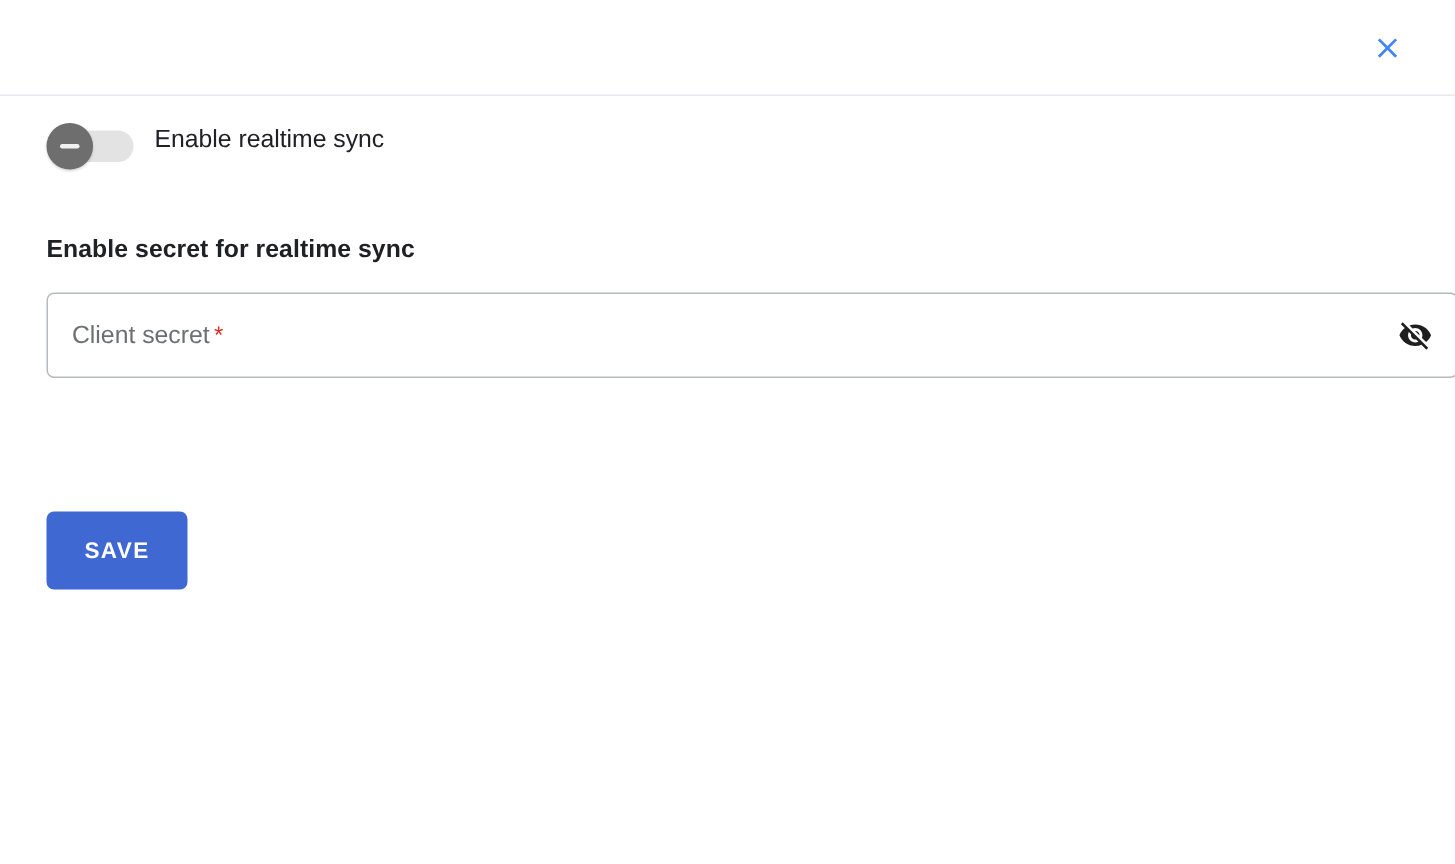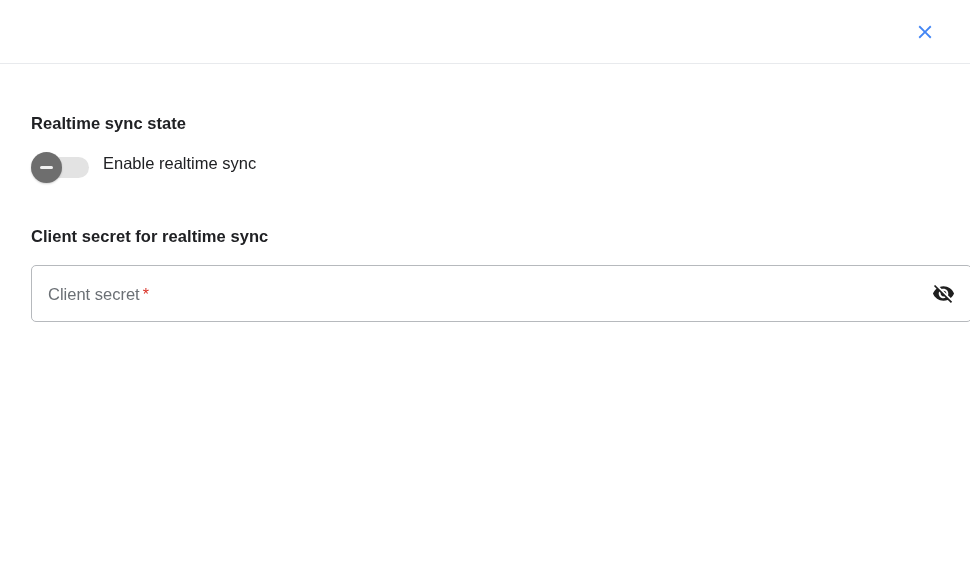--- a/index.html
+++ b/index.html
@@ -241,46 +241,46 @@
         <svg width="22" height="22" viewBox="0 0 24 24" aria-hidden="true">
           <path d="M19 6.41L17.59 5 12 10.59 6.41 5 5 6.41 10.59 12 5 17.59 6.41 19 12 13.41 17.59 19 19 17.59 13.41 12z" fill="#4285f4"></path>
         </svg>
       </span>
     </button>
   </div>
   <div class="header-divider"></div>
 
   <div class="dialog-body">
 
-    <div class="section-label first">Realtime sync state</div>
 
     <div class="toggle-row">
       <span class="toggle">
         <span class="toggle-track"></span>
         <span class="toggle-thumb">
           <span class="toggle-thumb-dash"></span>
         </span>
       </span>
       <span class="toggle-label">Enable realtime sync</span>
     </div>
 
-    <div class="section-label second">Client secret for realtime sync</div>
+    <div class="section-label second">Enable secret for realtime sync</div>
 
     <div class="field-wrap">
       <div class="text-field"></div>
       <input class="field-input" type="password" value="" style="">
       <div class="field-placeholder">
         <span>Client secret</span><span class="field-required">*</span>
       </div>
       <button class="visibility-btn">
         <span>
           <svg width="23" height="23" viewBox="0 0 24 24" aria-hidden="true">
             <path d="M12 7c2.76 0 5 2.24 5 5 0 .65-.13 1.26-.36 1.83l2.92 2.92c1.51-1.26 2.7-2.89 3.43-4.75-1.73-4.39-6-7.5-11-7.5-1.4 0-2.74.25-3.98.7l2.16 2.16C10.74 7.13 11.35 7 12 7zM2 4.27l2.28 2.28.46.46C3.08 8.3 1.78 10.02 1 12c1.73 4.39 6 7.5 11 7.5 1.55 0 3.03-.3 4.38-.84l.42.42L19.73 22 21 20.73 3.27 3 2 4.27zM7.53 9.8l1.55 1.55c-.05.21-.08.43-.08.65 0 1.66 1.34 3 3 3 .22 0 .44-.03.65-.08l1.55 1.55c-.67.33-1.41.53-2.2.53-2.76 0-5-2.24-5-5 0-.79.2-1.53.53-2.2zm4.31-.78l3.15 3.15.02-.16c0-1.66-1.34-3-3-3l-.17.01z" fill="#1f1f1f"></path>
           </svg>
         </span>
       </button>
     </div>
 
     <div class="actions">
+      <button class="btn btn-save">SAVE</button>
     </div>
 
   </div>
 </div>
 
 </body></html>

